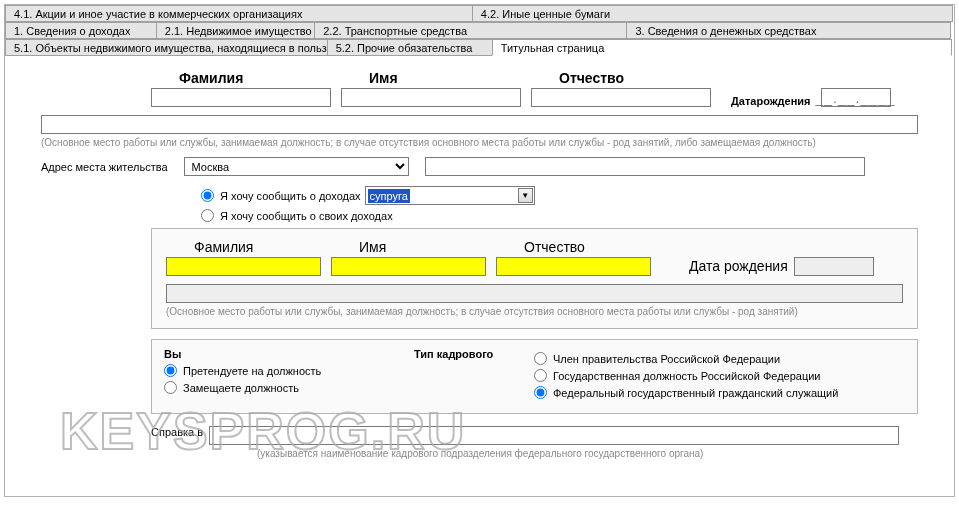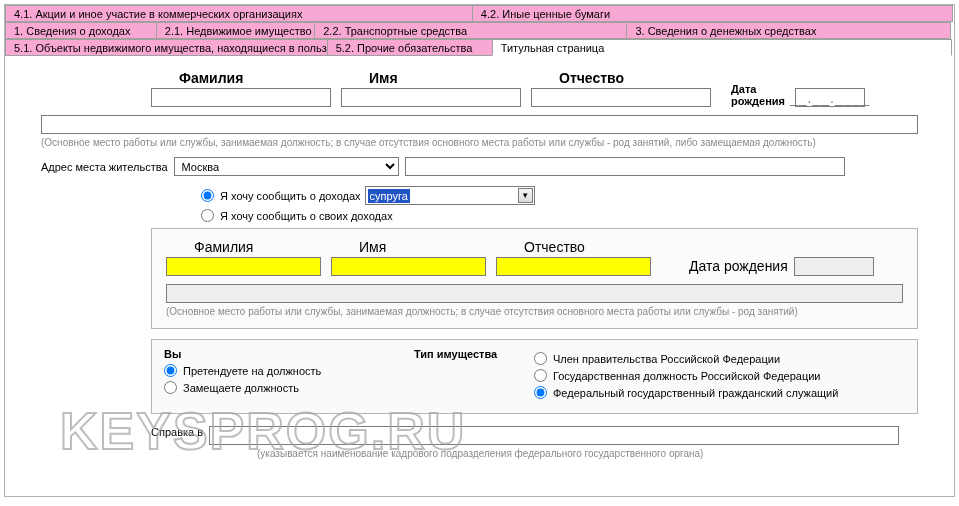--- a/index.html
+++ b/index.html
@@ -26,21 +26,21 @@
   }
   .tab-row {
     display: flex;
     font-size: 11px;
     height: 17px;
   }
   .tab {
     border: 1px solid #a0a0a0;
     border-bottom: 1px solid #a0a0a0;
     padding: 1px 8px;
-    background: #f9a8d4;
+    background: #e5e5e5;
     white-space: nowrap;
     position: relative;
     margin-right: -1px;
     cursor: pointer;
     display: flex;
     align-items: center;
   }
   .tab.active {
     background: #ffffff;
     border-bottom: 1px solid #ffffff;
@@ -62,31 +62,31 @@
   .lbl { font-size: 14px; padding-bottom: 2px; margin-left: 28px; }
   .lbl.bold { font-weight: bold; }
   input.txt, select.sel {
     font-family: Tahoma, Arial, sans-serif;
     font-size: 11px;
     border: 1px solid #7a7a7a;
     height: 19px;
     padding: 1px 3px;
     background: #fff;
   }
-  .dob-block { display:flex; flex-direction:column; margin-left:10px;}
+  .dob-block { display:flex; flex-direction:row; margin-left:10px;}
   .dob-label { font-weight:bold; font-size:11px; line-height:12px; }
   .long-input-row { margin-top: 8px; }
   .long-input { width: 100%; }
   .hint {
     font-size: 10px;
     color: #8a8a8a;
     margin-top: 3px;
     line-height: 12px;
   }
-  .addr-row { margin-top: 8px; display:flex; align-items:center; gap:6px;}
+  .addr-row { margin-top: 8px; display:flex; align-items:center; gap:16px;}
   .radio-row { display:flex; align-items:center; gap:4px; margin: 4px 0; }
   input[type=radio] { margin:0 2px 0 0; width:13px; height:13px; }
   .radio-block { margin: 10px 0 4px 160px; }
   .spouse-panel {
     border: 1px solid #b5b5b5;
     padding: 10px 14px 10px 14px;
     margin: 6px 0 0 110px;
     background:#fbfbfb;
     position: relative;
   }
@@ -249,21 +249,21 @@
         <div class="radio-row">
           <input type="radio" name="you" checked="" style="">
           <span>Претендуете на должность</span>
         </div>
         <div class="radio-row">
           <input type="radio" name="you" style="">
           <span>Замещаете должность</span>
         </div>
       </div>
       <div class="col" style="width:120px">
-        <div class="head">Тип имущества</div>
+        <div class="head">Тип кадрового</div>
       </div>
       <div class="col" style="flex:1">
         <div class="radio-row">
           <input type="radio" name="ptype" style="">
           <span>Член правительства Российской Федерации</span>
         </div>
         <div class="radio-row">
           <input type="radio" name="ptype" style="">
           <span>Государственная должность Российской Федерации</span>
         </div>

